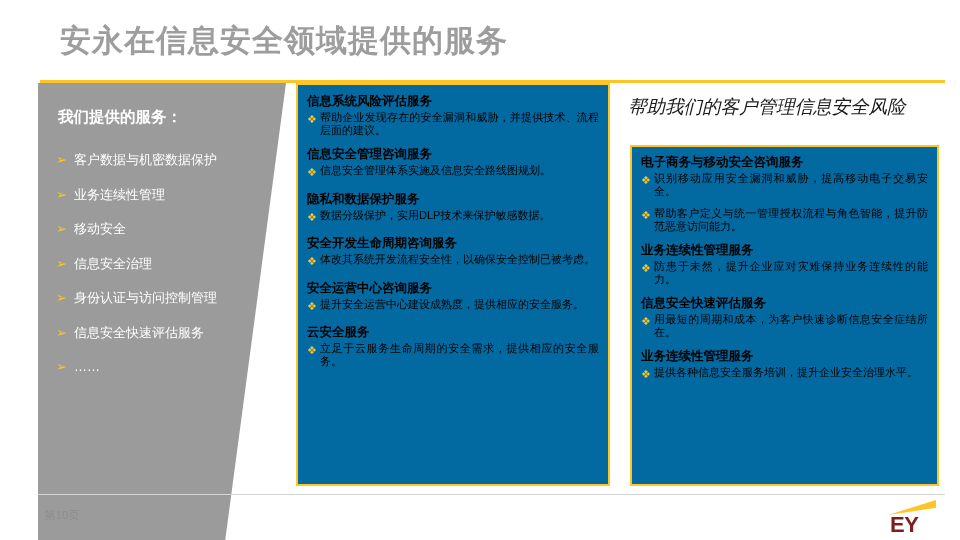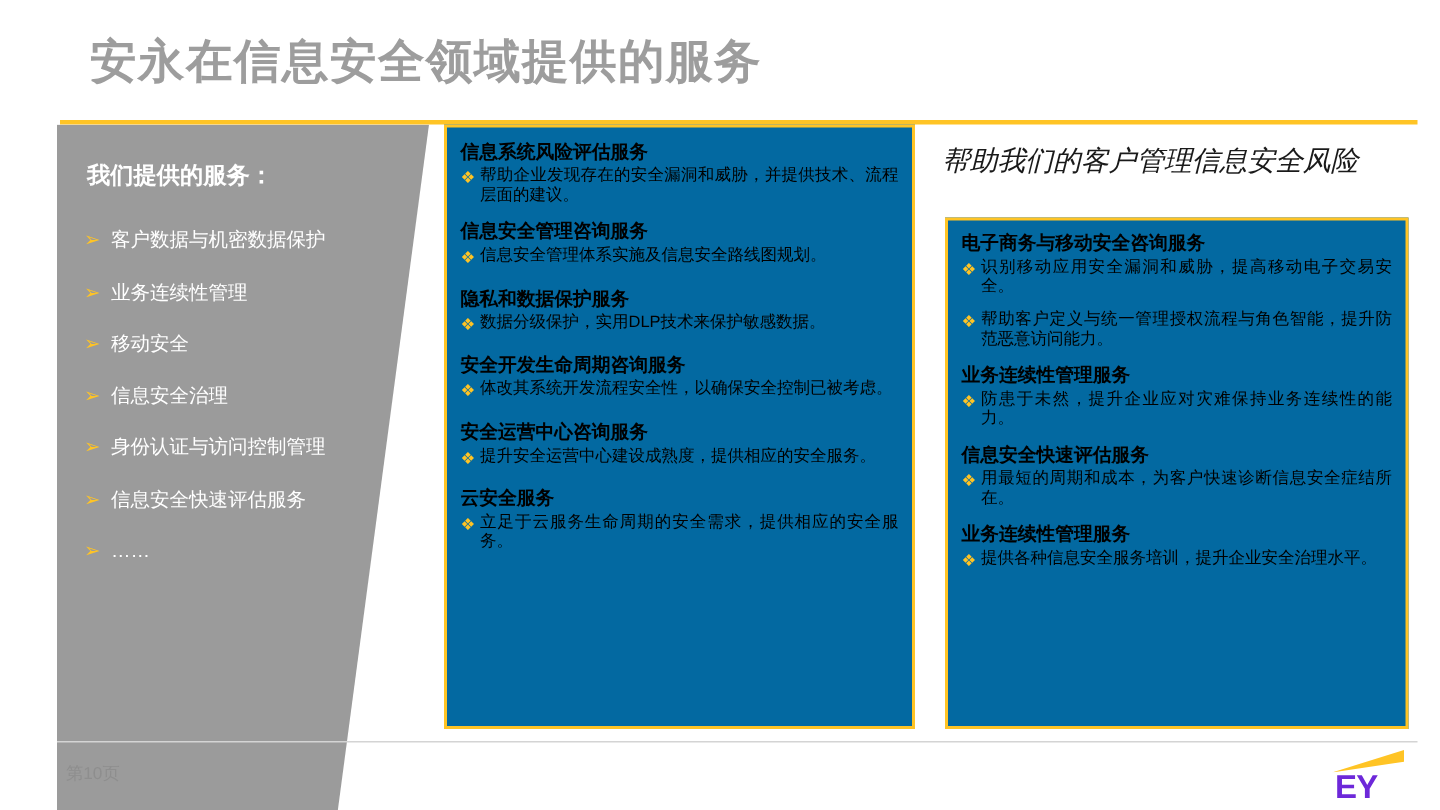--- a/index.html
+++ b/index.html
@@ -184,21 +184,21 @@
     height: 15px;
     background: #ffc425;
     clip-path: polygon(100% 0, 100% 52%, 0 100%);
   }
   .ey-wordmark {
     position: absolute;
     left: 10px;
     top: 12px;
     font-size: 22px;
     font-weight: bold;
-    color: #6d28d9;
+    color: #7f1d1d;
     letter-spacing: -0.5px;
   }
 </style>
 </head>
 <body>
 
 <div class="slide">
 
   <div class="slide-title">安永在信息安全领域提供的服务</div>
   <div class="title-rule"></div>

